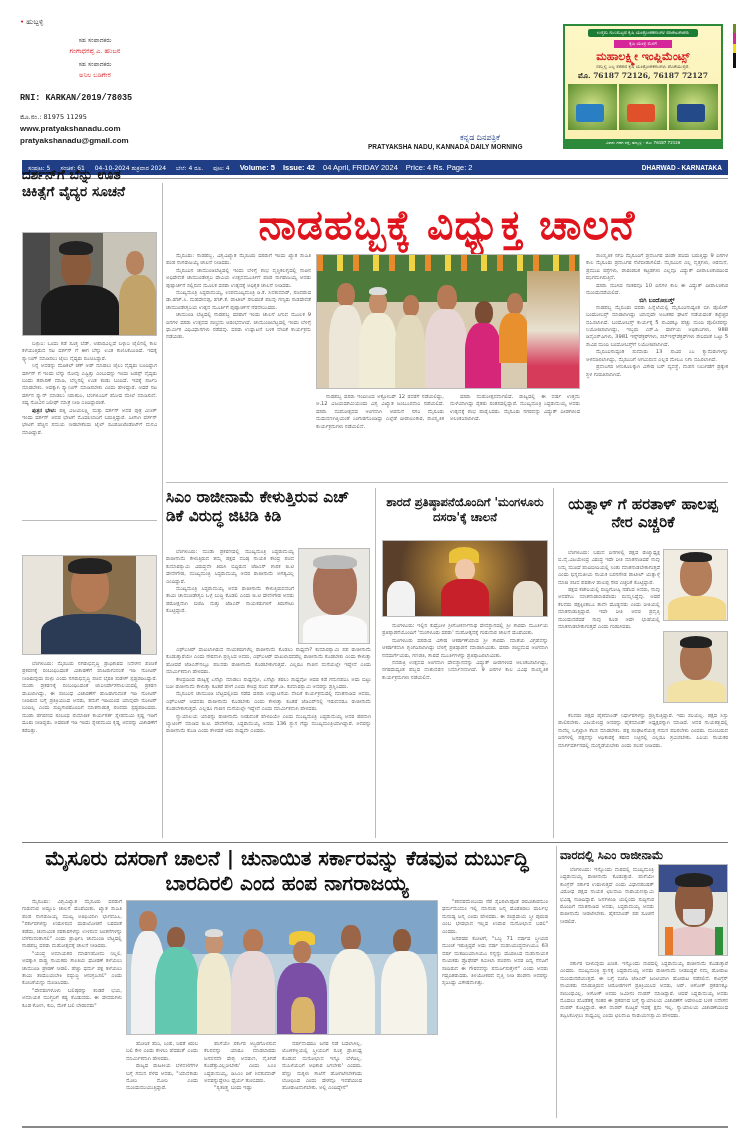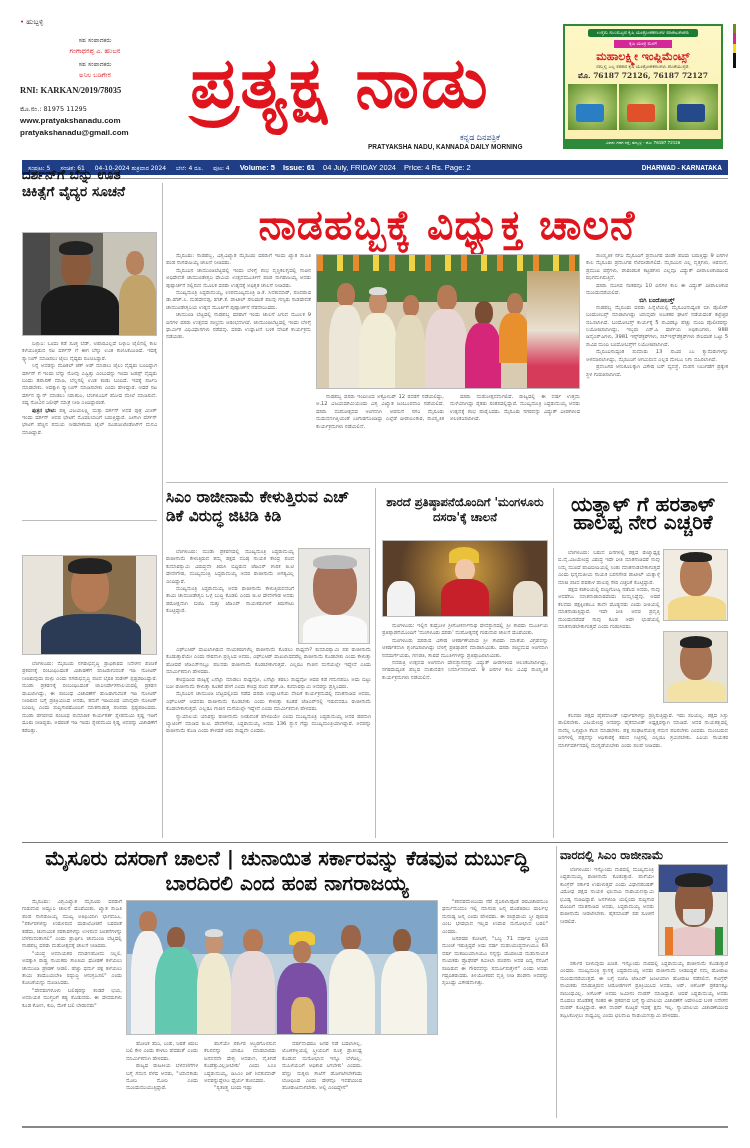--- a/index.html
+++ b/index.html
@@ -5,21 +5,21 @@
   * { box-sizing: border-box; margin: 0; padding: 0; }
   body { width: 750px; height: 1148px; background: #fff; font-family: "DejaVu Sans", sans-serif; color: #222; overflow: hidden; position: relative; }
 
   
   .masthead { position: absolute; left: 0; top: 0; width: 750px; height: 204px; }
   .mh-left { position: absolute; left: 20px; top: 18px; width: 150px; font-size: 8px; }
   .mh-left .bullet { color: #222; font-size: 7px; }
   .mh-left .bullet::before { content: "• "; color: #d41c24; }
   .mh-left .editor-role { text-align: center; font-size: 6px; color: #333; margin-top: 10px; }
   .mh-left .editor-name { text-align: center; font-size: 6.5px; color: #d41c24; margin-top: 3px; }
-  .mh-left .rni { font-family: Liberation Serif, serif; font-weight: bold; font-size: 8.5px; margin-top: 6px; }
+  .mh-left .rni { font-family: Liberation Mono, monospace; font-weight: bold; font-size: 8.5px; margin-top: 14px; }
   .mh-left .phone { font-size: 6.5px; margin-top: 10px; }
   .mh-left .web { font-family: "Liberation Sans", sans-serif; font-weight: bold; font-size: 8px; margin-top: 3px; }
   .mh-left .mail { font-family: "Liberation Sans", sans-serif; font-weight: bold; font-size: 8px; margin-top: 3px; }
 
   .mh-title { position: absolute; left: 140px; top: 38px; width: 400px; height: 90px; color: #e0141d; font-family: "DejaVu Sans", sans-serif; font-weight: bold; font-size: 70px; line-height: 90px; letter-spacing: 2px; white-space: nowrap; text-align: center; }
   .mh-sub-kn { position: absolute; left: 460px; top: 133px; font-size: 8px; color: #1f3e86; }
   .mh-sub-en { position: absolute; left: 368px; top: 143px; font-family: "Liberation Sans", sans-serif; font-size: 6.5px; font-weight: bold; color: #222; }
 
   .ad { position: absolute; left: 563px; top: 24px; width: 160px; height: 125px; border: 2px solid #2c8a3a; background: linear-gradient(#fdf7c6, #fbefb0); overflow: hidden; }
   .ad .ad-top { margin: 3px auto 0; width: 110px; height: 8px; background: #1d7c34; color: #fff; font-size: 4.5px; text-align: center; line-height: 8px; border-radius: 2px; }
@@ -62,21 +62,20 @@
     <div class="editor-role">ಸಹ ಸಂಪಾದಕರು</div>
     <div class="editor-name">ಗಂಗಾಧರಪ್ಪ ಎ. ಹರಿಜನ</div>
     <div class="editor-role" style="margin-top:5px">ಸಹ ಸಂಪಾದಕರು</div>
     <div class="editor-name">ಅನಿಲ ಬಡಿಗೇರ</div>
     <div class="rni">RNI: KARKAN/2019/78035</div>
     <div class="phone">ಮೊ.ನಂ.: 81975 11295</div>
     <div class="web">www.pratyakshanadu.com</div>
     <div class="mail">pratyakshanadu@gmail.com</div>
   </div>
 
-  <div class="mh-title">ಪ್ರತ್ಯಕ್ಷ ನಾಡು</div>
   <div class="mh-sub-kn">ಕನ್ನಡ ದಿನಪತ್ರಿಕೆ</div>
   <div class="mh-sub-en">PRATYAKSHA NADU, KANNADA DAILY MORNING</div>
 
   <div class="ad">
     <div class="ad-top">ಉತ್ತಮ ಗುಣಮಟ್ಟದ ಕೃಷಿ ಯಂತ್ರೋಪಕರಣಗಳ ಮಾರಾಟಗಾರರು</div>
     <div class="ad-tag">ಕೃಷಿ ಯಂತ್ರ ಮಳಿಗೆ</div>
     <div class="ad-name">ಮಹಾಲಕ್ಷ್ಮೀ ಇಂಪ್ಲಿಮೆಂಟ್ಸ್</div>
     <div class="ad-desc">ನಮ್ಮಲ್ಲಿ ಎಲ್ಲ ತರಹದ ಕೃಷಿ ಯಂತ್ರೋಪಕರಣಗಳು ದೊರೆಯುತ್ತವೆ.</div>
     <div class="ad-phone">ಮೊ. 76187 72126, 76187 72127</div>
     <div class="ad-imgs">
@@ -95,22 +94,22 @@
   <div class="cmyk"></div>
 </div>
 
 <div class="infobar">
   <span>ಸಂಪುಟ: 5</span>
   <span>ಸಂಚಿಕೆ: 61</span>
   <span>04-10-2024 ಶುಕ್ರವಾರ 2024</span>
   <span>ಬೆಲೆ: 4 ರೂ.</span>
   <span>ಪುಟ: 4</span>
   <span class="en">Volume: 5</span>
-  <span class="en">Issue: 61</span>
-  <span class="en" style="font-weight:normal">04 July, FRIDAY 2024</span>
+  <span class="en">Issue: 42</span>
+  <span class="en" style="font-weight:normal">04 April, FRIDAY 2024</span>
   <span class="en" style="font-weight:normal">Price: 4 Rs. Page: 2</span>
   <span class="right">DHARWAD - KARNATAKA</span>
 </div>
 <div class="rule" style="left:22px; top:178px; width:706px;"></div>
 
 <div style="position:absolute; left:22px; top:166px; width:135px;">
   <div class="headline" style="font-size:13.5px; line-height:17px;">ದರ್ಶನ್‌ಗೆ ಬೆನ್ನು ಊತ ಚಿಕಿತ್ಸೆಗೆ ವೈದ್ಯರ ಸೂಚನೆ</div>
 </div>
 <div class="photo" style="left:22px; top:232px; width:135px; height:104px; background:linear-gradient(90deg,#4a4a4a 0 20%,#6d6a62 20% 60%,#c9c4b8 60% 100%);">
   <div class="face" style="left:38px; top:14px; width:30px; height:40px; background:#8a5a3c;"></div>
@@ -213,21 +212,21 @@
   <div class="shirt" style="left:130px; top:40px; width:30px; height:37px; background:#e8e0d0;"></div>
 </div>
 <div class="col-text" style="position:absolute; left:382px; top:622px; width:166px; height:216px;">
   <p>ಮಂಗಳೂರು: ಇಲ್ಲಿನ ಕುದ್ರೋಳಿ ಶ್ರೀಗೋಕರ್ಣನಾಥ ದೇವಸ್ಥಾನದಲ್ಲಿ ಶ್ರೀ ಶಾರದಾ ಮೂರ್ತಿಯ ಪ್ರತಿಷ್ಠಾಪನೆಯೊಂದಿಗೆ 'ಮಂಗಳೂರು ದಸರಾ' ಮಹೋತ್ಸವಕ್ಕೆ ಗುರುವಾರ ಚಾಲನೆ ದೊರೆಯಿತು.</p>
   <p>ಮಂಗಳೂರು ದಸರಾದ ವಿಶೇಷ ಆಕರ್ಷಣೆಯಾದ ಶ್ರೀ ಶಾರದಾ ಮಾತೆಯ ವಿಗ್ರಹವನ್ನು ಆಕರ್ಷಕವಾಗಿ ಶೃಂಗರಿಸಲಾಗಿದ್ದು ಬೆಳಿಗ್ಗೆ ಪ್ರತಿಷ್ಠಾಪನೆ ಮಾಡಲಾಯಿತು. ದಸರಾ ಸಂಭ್ರಮದ ಅಂಗವಾಗಿ ನವದುರ್ಗೆಯರು, ಗಣಪತಿ, ಶಾರದೆ ಮೂರ್ತಿಗಳನ್ನು ಪ್ರತಿಷ್ಠಾಪಿಸಲಾಯಿತು.</p>
   <p>ನವರಾತ್ರಿ ಉತ್ಸವದ ಅಂಗವಾಗಿ ದೇವಸ್ಥಾನವನ್ನು ವಿದ್ಯುತ್ ದೀಪಗಳಿಂದ ಅಲಂಕರಿಸಲಾಗಿದ್ದು, ನಗರದಾದ್ಯಂತ ಹಬ್ಬದ ವಾತಾವರಣ ನಿರ್ಮಾಣವಾಗಿದೆ. 9 ದಿನಗಳ ಕಾಲ ವಿವಿಧ ಸಾಂಸ್ಕೃತಿಕ ಕಾರ್ಯಕ್ರಮಗಳು ನಡೆಯಲಿವೆ.</p>
 </div>
 <div class="vline" style="left:553px; top:488px; height:350px;"></div>
 
 <div style="position:absolute; left:558px; top:495px; width:170px;">
-  <div class="headline" style="font-size:20px; line-height:18px; text-align:center;">ಯತ್ನಾಳ್ ಗೆ ಹರತಾಳ್ ಹಾಲಪ್ಪ ನೇರ ಎಚ್ಚರಿಕೆ</div>
+  <div class="headline" style="font-size:15px; line-height:18px; text-align:center;">ಯತ್ನಾಳ್ ಗೆ ಹರತಾಳ್ ಹಾಲಪ್ಪ ನೇರ ಎಚ್ಚರಿಕೆ</div>
 </div>
 <div class="photo" style="left:663px; top:549px; width:65px; height:72px; background:#f0ece2;">
   <div class="face" style="left:16px; top:6px; width:32px; height:40px; background:#b57e5a;"></div>
   <div class="hair" style="left:16px; top:2px; width:32px; height:10px;"></div>
   <div class="shirt" style="left:4px; top:46px; width:58px; height:26px; background:#f2d88a;"></div>
 </div>
 <div class="photo" style="left:663px; top:631px; width:65px; height:72px; background:#e6e2d6;">
   <div class="face" style="left:16px; top:8px; width:32px; height:40px; background:#a87352;"></div>
   <div class="hair" style="left:16px; top:4px; width:32px; height:12px;"></div>
   <div class="shirt" style="left:4px; top:48px; width:58px; height:24px; background:#f3e2a6;"></div>

